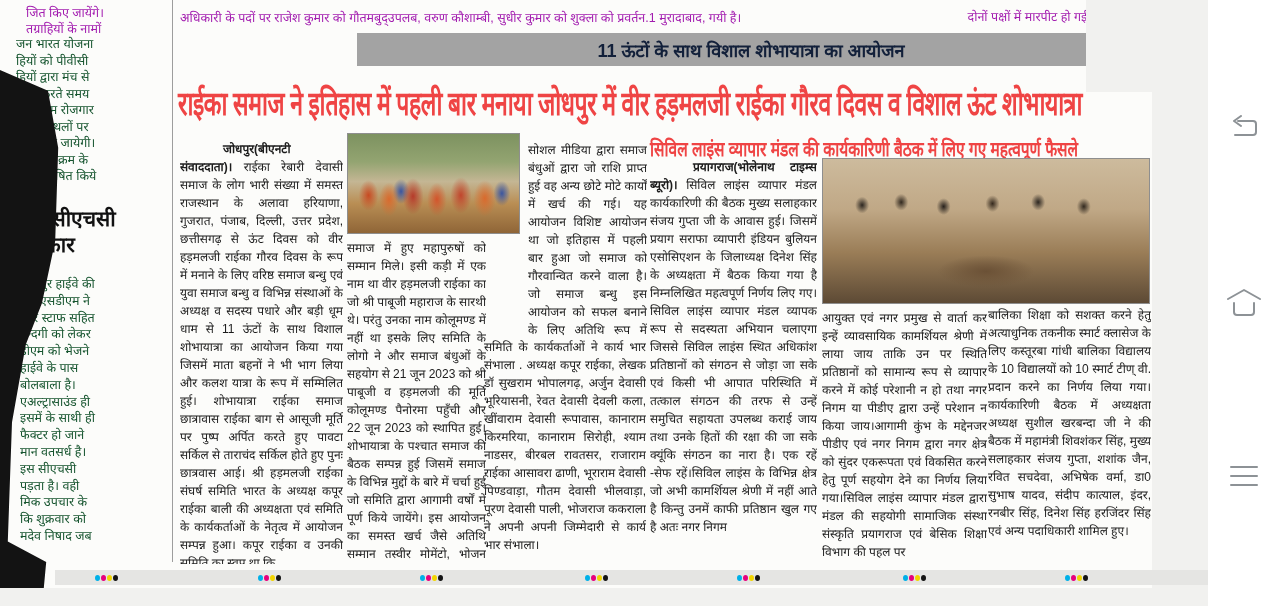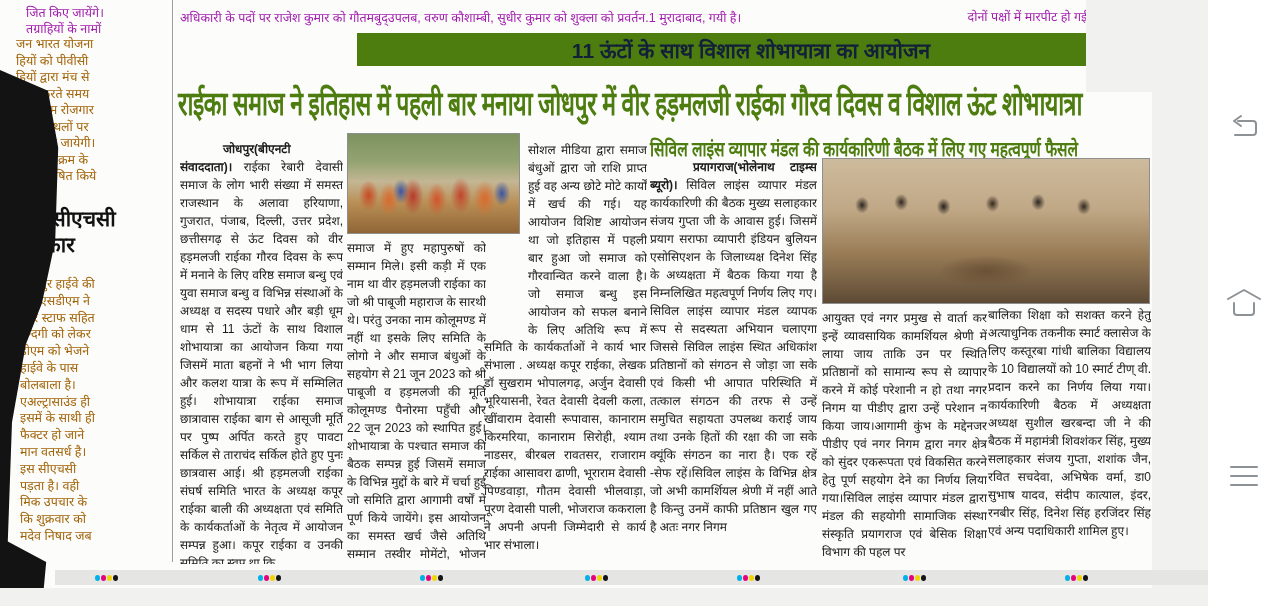--- a/index.html
+++ b/index.html
@@ -14,32 +14,32 @@
   
   .black-edge { left:0; top:70px; width:60px; height:518px; background:#131313;
     clip-path:polygon(0 0,80% 4%,97% 15%,92% 33%,70% 45%,43% 53%,20% 68%,13% 91%,77% 95%,73% 100%,0 100%); }
 
   .vrule { width:1px; background:#9d9d9d; }
 
   
   .frag { font-size:12.5px; color:#a21caf; white-space:nowrap; overflow:hidden; }
 
   
-  .lp { font-size:12.5px; color:#a16207; line-height:16.5px; }
+  .lp { font-size:12.5px; color:#14532d; line-height:16.5px; }
   .lp div { white-space:nowrap; }
   .lp-sub { font-weight:bold; font-size:21px; line-height:26px; color:#111; }
 
   
   .label-box { background:#28a7e1; color:#fff; font-weight:bold; font-size:18px;
     display:flex; align-items:center; justify-content:center; }
-  .kicker { background:#4d7c0f; color:#12203a; font-weight:bold; font-size:21px;
+  .kicker { background:#a3a3a3; color:#12203a; font-weight:bold; font-size:18px;
     display:flex; align-items:center; justify-content:center; }
 
   
-  .headline { font-weight:bold; color:#4d7c0f; white-space:nowrap; overflow:visible; }
+  .headline { font-weight:bold; color:#ef4444; white-space:nowrap; overflow:visible; }
   #main-headline span { display:inline-block; font-size:23px; transform:scale(1.0,1.45); transform-origin:left top; letter-spacing:-0.4px; }
   #right-headline span { display:inline-block; font-size:15.5px; transform:scale(1.0,1.3); transform-origin:left top; }
 
   
   .col { font-size:12px; line-height:18px; text-align:justify; color:#1c1c1c; overflow:hidden; }
   .lead { font-weight:bold;margin-left:43px; }
 
   
   .photo { border:1px solid #8e8e8e; }
   #photo-procession { background:

